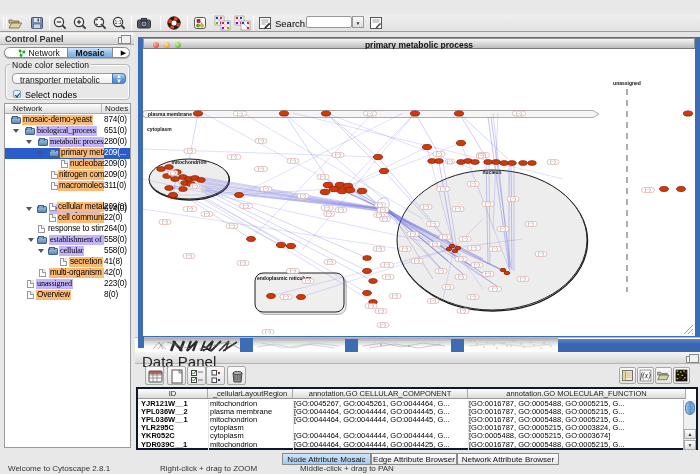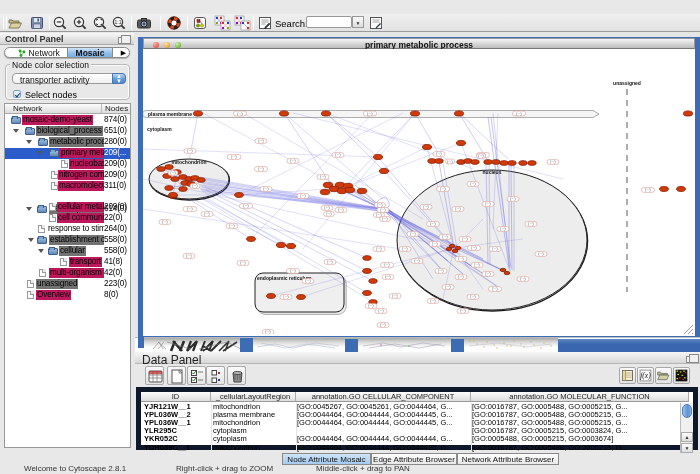--- a/index.html
+++ b/index.html
@@ -47,47 +47,47 @@
 #treehead { position:absolute; left:0; top:0; width:125px; height:10px; background:linear-gradient(#fcfcfc,#ddd);
   border-bottom:1px solid #aaa; font-size:8px; color:#222; }
 .trow { position:absolute; left:0; width:125px; height:11px; font-size:8.2px; letter-spacing:-0.15px; white-space:nowrap; }
 .trow .lab { position:absolute; top:0px; height:10px; line-height:10px; padding:0 1px; color:#000; overflow:hidden; }
 .trow .val { position:absolute; left:99px; top:0; height:10px; line-height:10px; color:#000; }
 .tri { position:absolute; top:3px; width:0; height:0; border-left:3.5px solid transparent; border-right:3.5px solid transparent; border-top:4.5px solid #555; }
 .fold { position:absolute; top:2px; width:10px; height:7px; background:linear-gradient(#9fc0e0,#5f88b8); border:1px solid #41618c; border-radius:1px; }
 .fold:before { content:""; position:absolute; left:0px; top:-2px; width:4px; height:2px; background:#7fa6cf; border:1px solid #41618c; border-bottom:none; }
 .page { position:absolute; top:1px; width:7px; height:8px; background:#fff; border:1px solid #999; }
 .page:before { content:""; position:absolute; right:-1px; top:-1px; width:3px; height:3px; background:#e8e8e8; border-left:1px solid #999; border-bottom:1px solid #999; }
-.g { background:#be185d; }
-.r { background:#737373; }
+.g { background:#fdba74; }
+.r { background:#c4b5fd;font-family:Liberation Serif, serif; }
 
 #desktop { position:absolute; left:135px; top:32px; width:565px; height:320px; background:#e5e5e5; }
 #netwin { position:absolute; left:3px; top:5px; width:562px; height:300px; background:#3c6cb4; }
 #nettitle { position:absolute; left:5px; top:1px; right:5px; height:11px;
   background:linear-gradient(#f5f5f5,#cdcdcd 70%,#bdbdbd); border:1px solid #999; border-bottom:1px solid #777; }
 #nettitle .t { position:absolute; left:0; right:0; top:0.5px; text-align:center; font-size:8.5px; font-weight:bold; color:#111; }
 #nettitle .tl { position:absolute; top:2.5px; width:6px; height:6px; border-radius:50%; }
 #netcanvas { position:absolute; left:5px; top:12px; width:552px; height:287px; background:#fff; }
 
 #bstrip { position:absolute; left:0px; top:305px; width:565px; height:15px; background:#f0f0f0; }
 
 #dpanel { position:absolute; left:135px; top:352px; width:565px; height:100px; background:#e8e8e8; }
 #dphead { position:absolute; left:0; top:0; width:565px; height:12px; background:linear-gradient(#f5f5f5,#d8d8d8); border-bottom:1px solid #b5b5b5;}
-#dphead span { position:absolute; left:7px; top:1px; font-size:12px; color:#222; }
+#dphead span { position:absolute; left:7px; top:1px; font-size:15px; color:#222; }
 .dbtn { position:absolute; top:14px; width:19px; height:19px; background:linear-gradient(#fafafa,#e4e4e4); border:1px solid #a8a8a8; border-radius:2px; }
-#dtable { position:absolute; left:1px; top:35px; width:562px; height:63px; background:#fff; border:5px solid #0f172a; }
+#dtable { position:absolute; left:1px; top:35px; width:562px; height:63px; background:#fff; border:2px solid #0f172a; }
 .dth { position:absolute; top:0; height:10px; background:linear-gradient(#fdfdfd,#dcdcdc); border-right:1px solid #aaa; border-bottom:1px solid #999;
   font-size:7.5px; color:#222; text-align:center; overflow:hidden; }
 .dtr { position:absolute; height:8px; font-size:7.5px; color:#000; white-space:nowrap; overflow:hidden; }
 .dc { position:absolute; top:0; overflow:hidden; height:8px; line-height:8px; }
 
 .btab { position:absolute; top:453px; height:12px; border:1px solid #8a8a8a; background:linear-gradient(#fdfdfd,#e8e8e8);
   font-size:8px; color:#111; text-align:center; padding-top:1px; white-space:nowrap; overflow:hidden; }
 
-#status { position:absolute; left:16px; top:464px; width:632px; height:8px; font-size:8px; color:#333; }
+#status { position:absolute; left:0; top:464px; width:632px; height:8px; font-size:8px; color:#333; }
 </style>
 </head>
 <body>
 <div id="stage">
 
 
   <div id="toolbar">
       <div class="abs" style="left:3px;top:3px;width:1px;height:12px;background:#aaa;border-right:1px solid #fff;"></div>
       <div class="abs" style="left:6px;top:3px;width:1px;height:12px;background:#aaa;border-right:1px solid #fff;"></div>
       <div class="tsep" style="left:49px;"></div>
@@ -197,21 +197,21 @@
             <circle cx="6" cy="3" r="1.4" fill="#2a2"></circle>
             <circle cx="3" cy="6.5" r="1.4" fill="#2a2"></circle>
             <path d="M2 2 L6 3 L3 6.5z" stroke="#2a2" stroke-width="0.6" fill="none"></path>
           </svg> Network</div>
       <div class="seg" id="tabmosaic" style="left:62px;width:46px;">Mosaic</div>
       <div class="seg" style="left:113px;width:11px;color:#000;font-size:7px;padding-top:1px;">▶</div>
     </div>
     <div id="grpbox"></div>
       <div id="grplab">Node color selection</div>
     <div id="combo">
-        <span class="ct">transporter activity</span>
+        <span class="ct">transporter metabolic</span>
         <div class="cbtn">▲<br>▼</div>
       </div>
     <div id="checkbox"></div>
       <div id="cbl">Select nodes</div>
     <div id="tree">
       <div id="treehead">
           <span style="position:absolute;left:8px;top:0px;">Network</span>
           <span style="position:absolute;left:100px;top:0px;">Nodes</span>
         <div style="position:absolute;left:96px;top:0;width:1px;height:10px;background:#bbb;"></div>
         </div>
@@ -282,21 +282,21 @@
             <div class="val" style="">558(0)</div>
           </div>
           <div class="trow" style="top:142.16px;">
             <div class="tri" style="left:33px;"></div>
             <div class="fold" style="left:43px;"></div>
             <div class="lab r" style="left:54px;max-width:45px;">cellular</div>
             <div class="val" style="">558(0)</div>
           </div>
           <div class="trow" style="top:153.09px;">
             <div class="page" style="left:55px;"></div>
-            <div class="lab g" style="left:64px;max-width:35px;">transport</div>
+            <div class="lab g" style="left:64px;max-width:35px;">secretion</div>
             <div class="val" style="">41(8)</div>
           </div>
           <div class="trow" style="top:164.01999999999998px;">
             <div class="page" style="left:34px;"></div>
             <div class="lab g" style="left:44px;max-width:55px;">multi-organism pro</div>
             <div class="val" style="">42(0)</div>
           </div>
           <div class="trow" style="top:174.95px;">
             <div class="page" style="left:22px;"></div>
             <div class="lab r" style="left:31px;max-width:68px;">unassigned</div>

